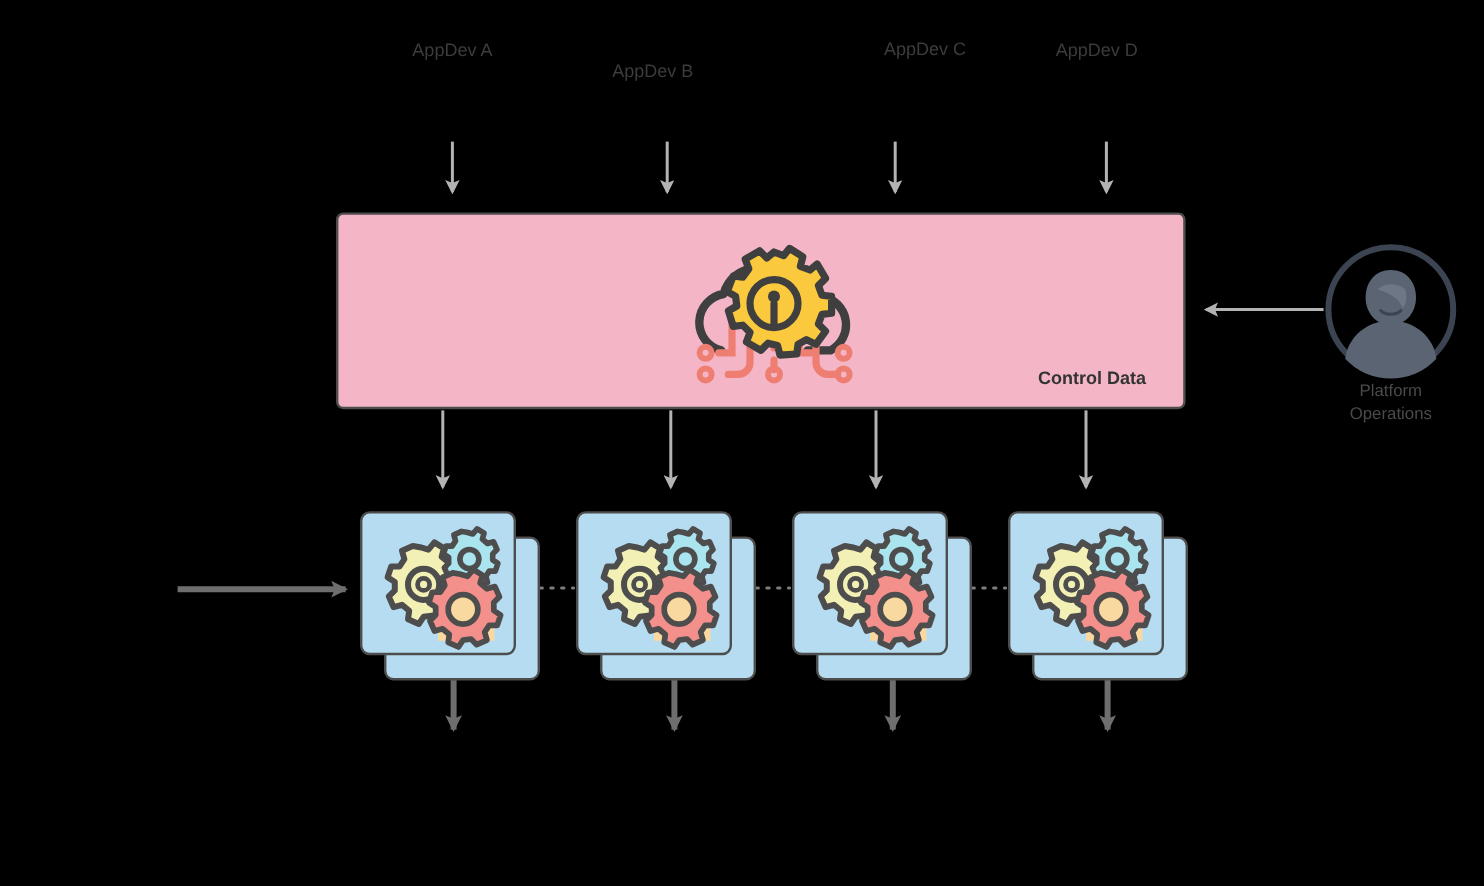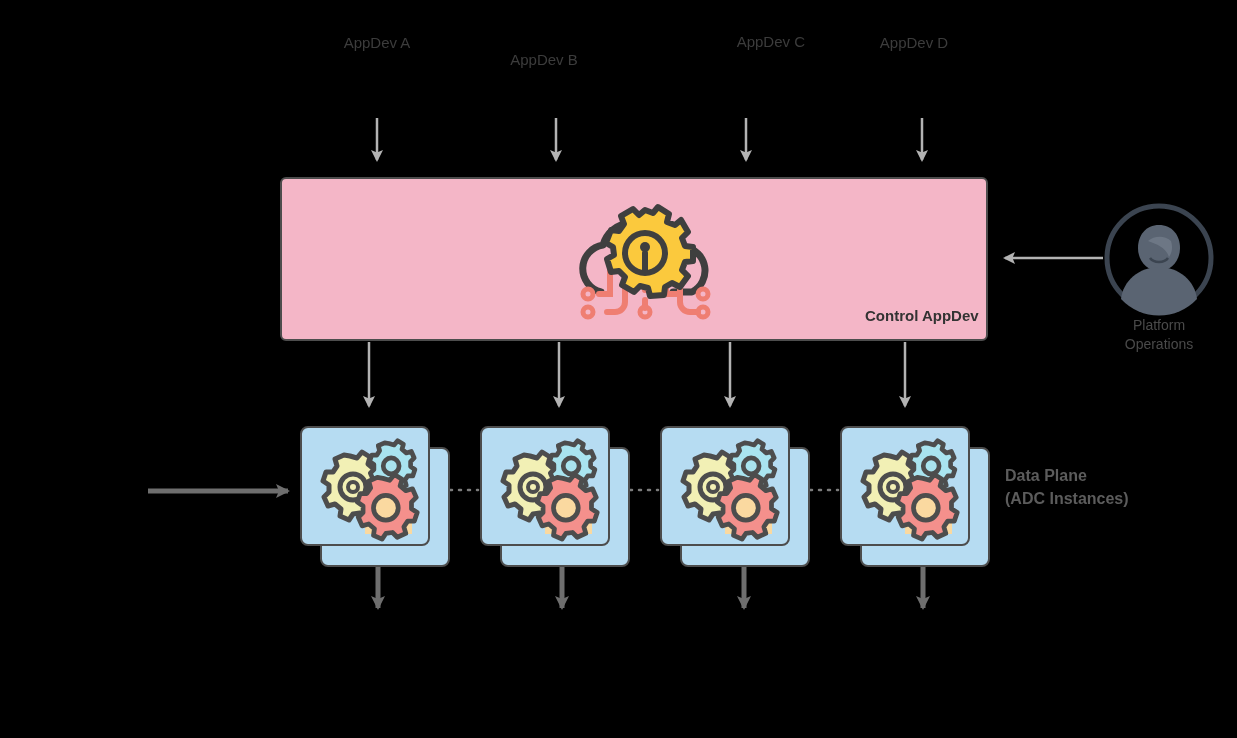--- a/index.html
+++ b/index.html
@@ -123,21 +123,21 @@
     </g>
 
     <g transform="translate(82,60)">
       <path d="M0,-40 L8,-37 L13,-43 L24,-36 L22,-28 L30,-25 L36,-30 L43,-18 L37,-12 L40,-4 L48,-3 L48,11 L40,12 L37,20 L43,26 L35,37 L27,33 L20,37 L19,45 L5,46 L3,38 L-5,36 L-11,42 L-23,35 L-20,27 L-26,21 L-34,22 L-38,9 L-31,5 L-32,-3 L-39,-7 L-34,-20 L-26,-19 L-21,-26 L-24,-34 L-12,-41 L-6,-35 Z" fill="#fbc93d" stroke="#3f3f3f" stroke-width="6" stroke-linejoin="round"></path>
       <circle cx="0" cy="3" r="20" fill="none" stroke="#3f3f3f" stroke-width="6"></circle>
       <path d="M0,3 L0,20" stroke="#3f3f3f" stroke-width="6" stroke-linecap="round"></path>
       <circle cx="0" cy="-3" r="5" fill="#3f3f3f"></circle>
     </g>
   </svg>
 
-  <div class="cp-label" style="left:865px;top:307px;">Control AppDev</div>
+  <div class="cp-label" style="left:865px;top:307px;">Control Data</div>
 
   <svg width="110" height="110" style="left:1104px;top:203px;">
     <circle cx="55" cy="55" r="52" fill="none" stroke="#3b4450" stroke-width="5"></circle>
     <g fill="#5a6472">
       <path d="M55,22 c13,0 21,10 21,23 c0,13 -9,23 -21,23 c-12,0 -21,-10 -21,-23 c0,-13 8,-23 21,-23 Z"></path>
       <path d="M55,64 c20,0 36,14 38,32 a52,52 0 0 1 -76,0 c2,-18 18,-32 38,-32 Z"></path>
     </g>
     <path d="M44,38 c6,-5 16,-6 23,0 c2,6 1,12 -2,16 c-3,-9 -12,-13 -21,-16 Z" fill="#6d7785"></path>
     <path d="M46,55 a10,7 0 0 0 18,0" fill="none" stroke="#3b4450" stroke-width="2.5"></path>
   </svg>
@@ -215,18 +215,14 @@
     <g transform="translate(77,22) scale(0.72)">
       <path d="M0,-27 L7,-25 L12,-31 L20,-26 L18,-19 L24,-14 L31,-16 L35,-7 L30,-2 L30,5 L36,9 L33,18 L26,18 L22,24 L24,31 L15,35 L10,30 L3,31 L-1,37 L-10,33 L-9,26 L-15,21 L-22,23 L-26,14 L-21,9 L-21,2 L-27,-2 L-24,-11 L-17,-11 L-13,-17 L-15,-24 L-6,-28 Z" fill="#a9e4ef" stroke="#4d4d4d" stroke-width="6.5" stroke-linejoin="round"></path>
       <circle cx="3" cy="4" r="11" fill="none" stroke="#4d4d4d" stroke-width="6.5"></circle>
     </g>
     <g transform="translate(71,63) scale(0.95)">
       <path d="M0,-27 L7,-25 L12,-31 L20,-26 L18,-19 L24,-14 L31,-16 L35,-7 L30,-2 L30,5 L36,9 L33,18 L26,18 L22,24 L24,31 L15,35 L10,30 L3,31 L-1,37 L-10,33 L-9,26 L-15,21 L-22,23 L-26,14 L-21,9 L-21,2 L-27,-2 L-24,-11 L-17,-11 L-13,-17 L-15,-24 L-6,-28 Z" fill="#f4908c" stroke="#4d4d4d" stroke-width="5" stroke-linejoin="round"></path>
       <circle cx="3" cy="4" r="13" fill="#fad9a0" stroke="#4d4d4d" stroke-width="5"></circle>
     </g>
   </svg>
 
-  <div class="dp-label" style="left:1005px;top:464px;">
-    <div>Data Plane</div>
-    <div>(ADC Instances)</div>
-  </div>
 
 </div>
 
 </body></html>

